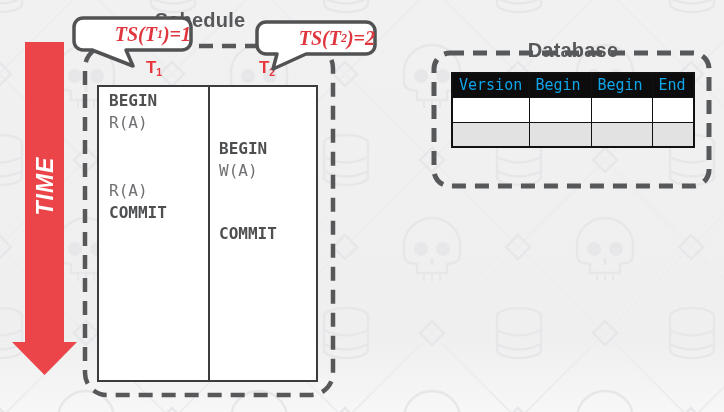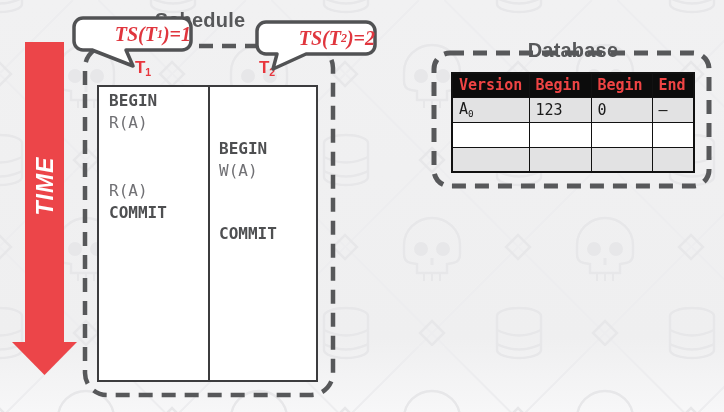--- a/index.html
+++ b/index.html
@@ -39,21 +39,21 @@
     left:97px; top:85px; width:221px; height:297px;
     background:#ffffff; border:2px solid #3c3c3e;
   }
   #schedule-divider{
     left:109px; top:0; width:2px; height:100%; background:#3c3c3e;
   }
   .txn-label{
     top:58px; width:40px; text-align:center;
     color:#e8363d; font-weight:bold; font-size:17px;
   }
-  #txn-label-1{left:123px;}
+  #txn-label-1{left:134px;}
   #txn-label-2{left:247px;}
   .txn-label .sub{font-size:.62em; vertical-align:-.3em;}
 
   .op{
     position:absolute; font-family:"DejaVu Sans Mono","Liberation Mono",monospace;
     font-size:16px; line-height:17px; white-space:pre;
   }
   .op.bold{font-weight:bold; color:#4e4f51;}
   .op.reg{color:#707074;text-align:right;}
   .t1-op{left:10px;}
@@ -76,21 +76,21 @@
   #db-table{
     left:451px; top:72px; border-collapse:collapse;
     font-family:"DejaVu Sans Mono","Liberation Mono",monospace; font-size:15px;
     table-layout:fixed;
   }
   #db-table td,#db-table th{
     border:1.5px solid #111111; padding:0 0 0 6px; text-align:left;
     overflow:hidden; white-space:pre;
   }
   #db-table th{
-    background:#0c0c0c; color:#ef4444; font-weight:bold; height:24px;
+    background:#0c0c0c; color:#0ea5e9; font-weight:normal; height:24px;
   }
   #db-table td{height:25px; color:#1a1a1a;}
   #db-table tr.striped td{background:#e2e2e3;}
   #db-table tr.plain td{background:#ffffff;}
   #db-table{border:2px solid #111111;}
   .cell-sub{font-size:.62em; vertical-align:-.3em;}
 </style>
 </head>
 <body>
 
@@ -179,26 +179,20 @@
         <col style="width:61px">
         <col style="width:42px">
     </colgroup>
     <tbody>
         <tr>
       <th>Version</th>
       <th>Begin</th>
       <th>Begin</th>
       <th>End</th>
     </tr>
-    <tr class="striped">
-      <td><span>A</span><sub class="cell-sub">0</sub></td>
-      <td>123</td>
-      <td>0</td>
-      <td>–</td>
-    </tr>
     <tr class="plain">
       <td></td>
       <td></td>
       <td></td>
       <td></td>
     </tr>
     <tr class="striped">
       <td></td>
       <td></td>
       <td></td>

